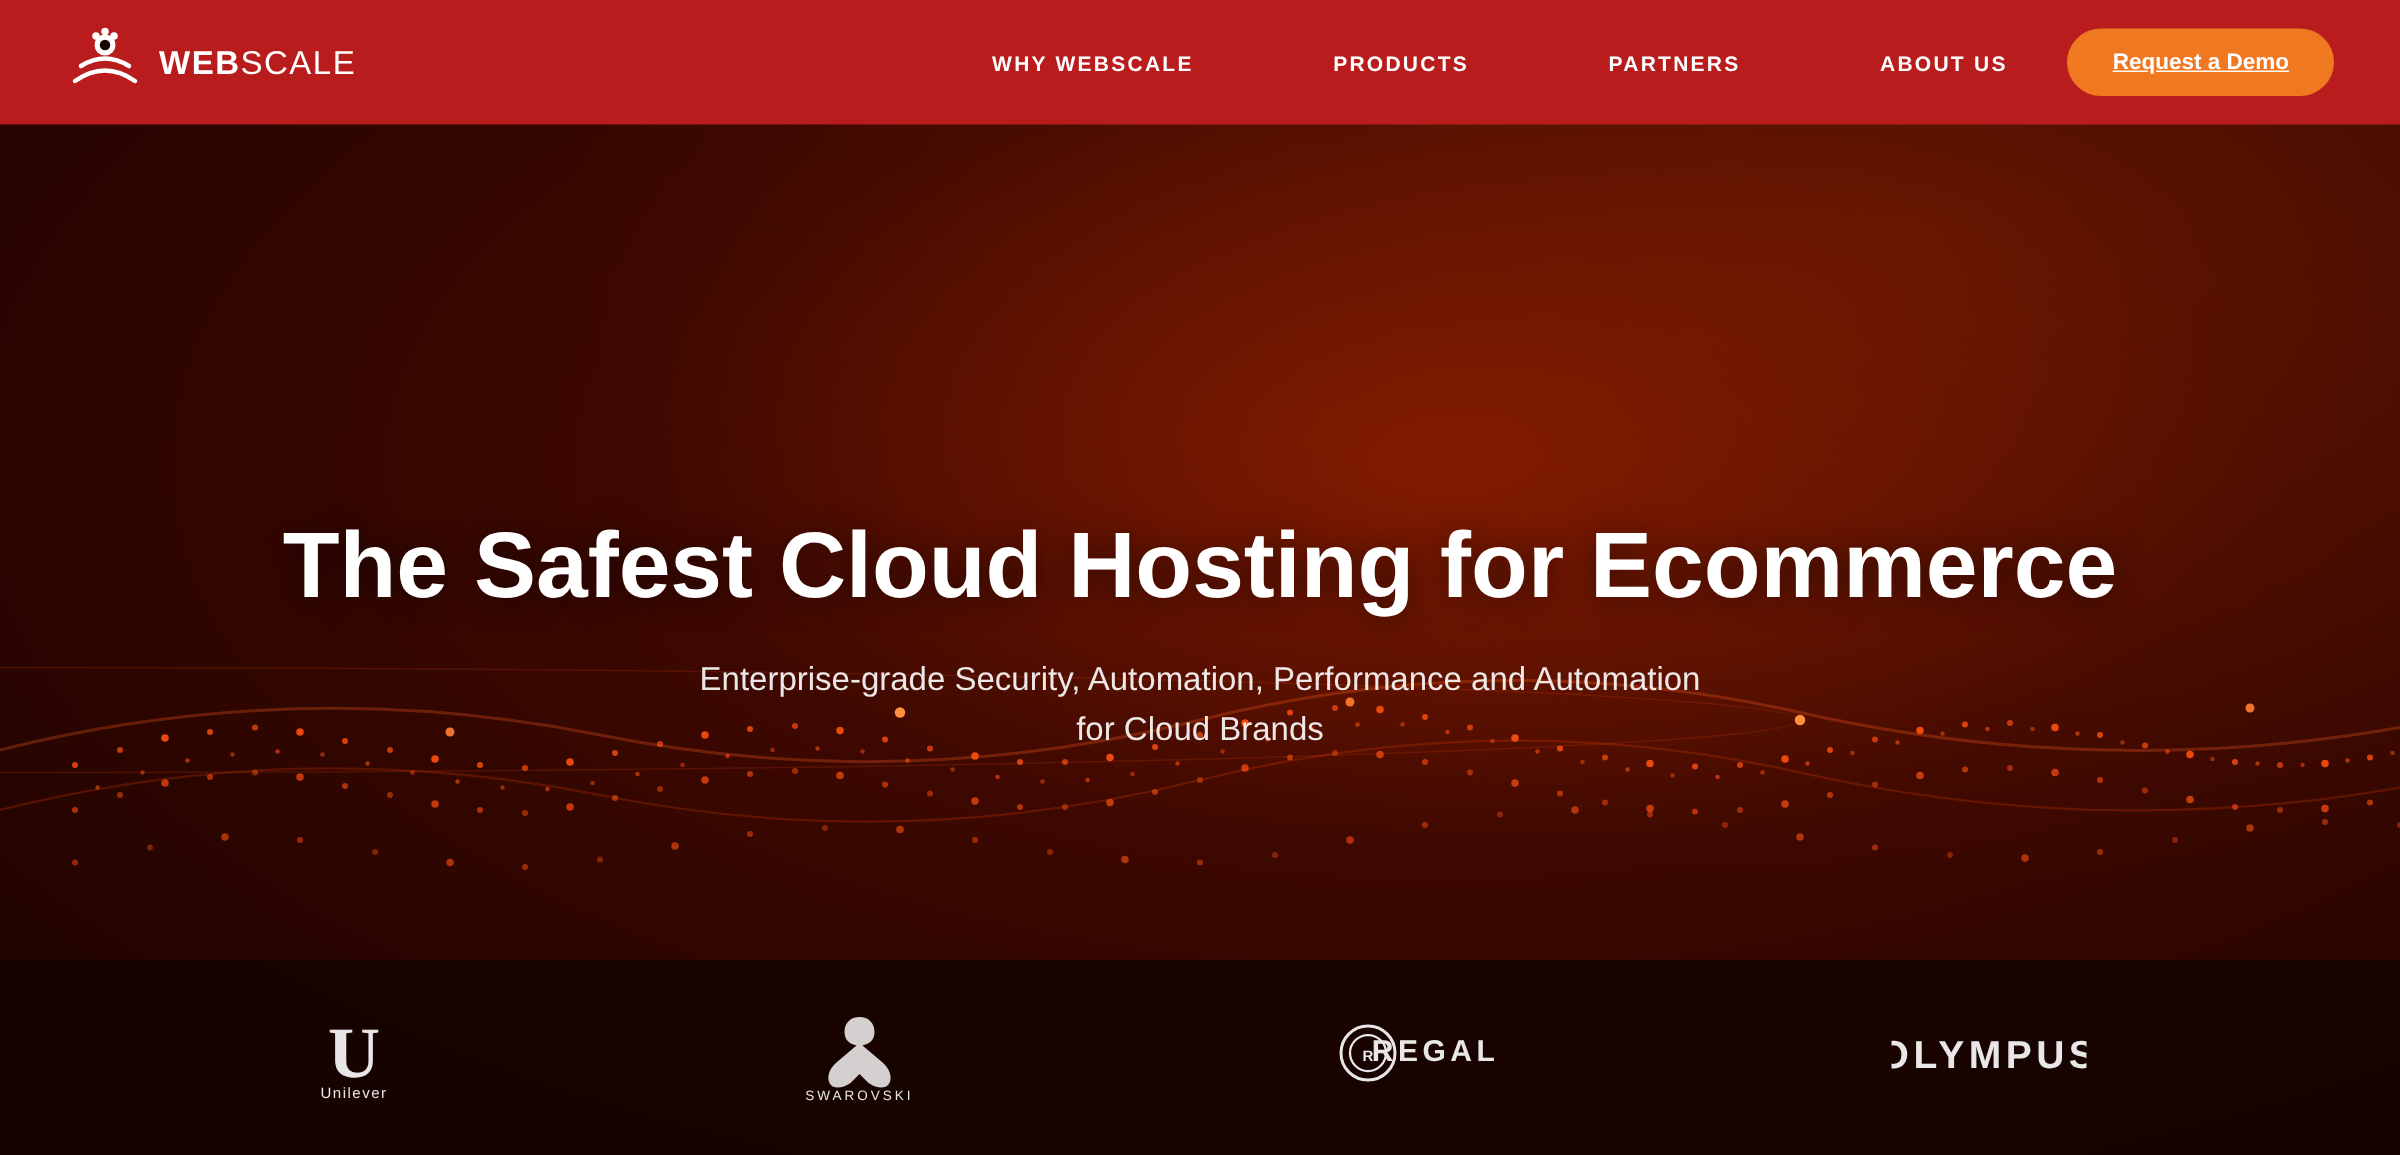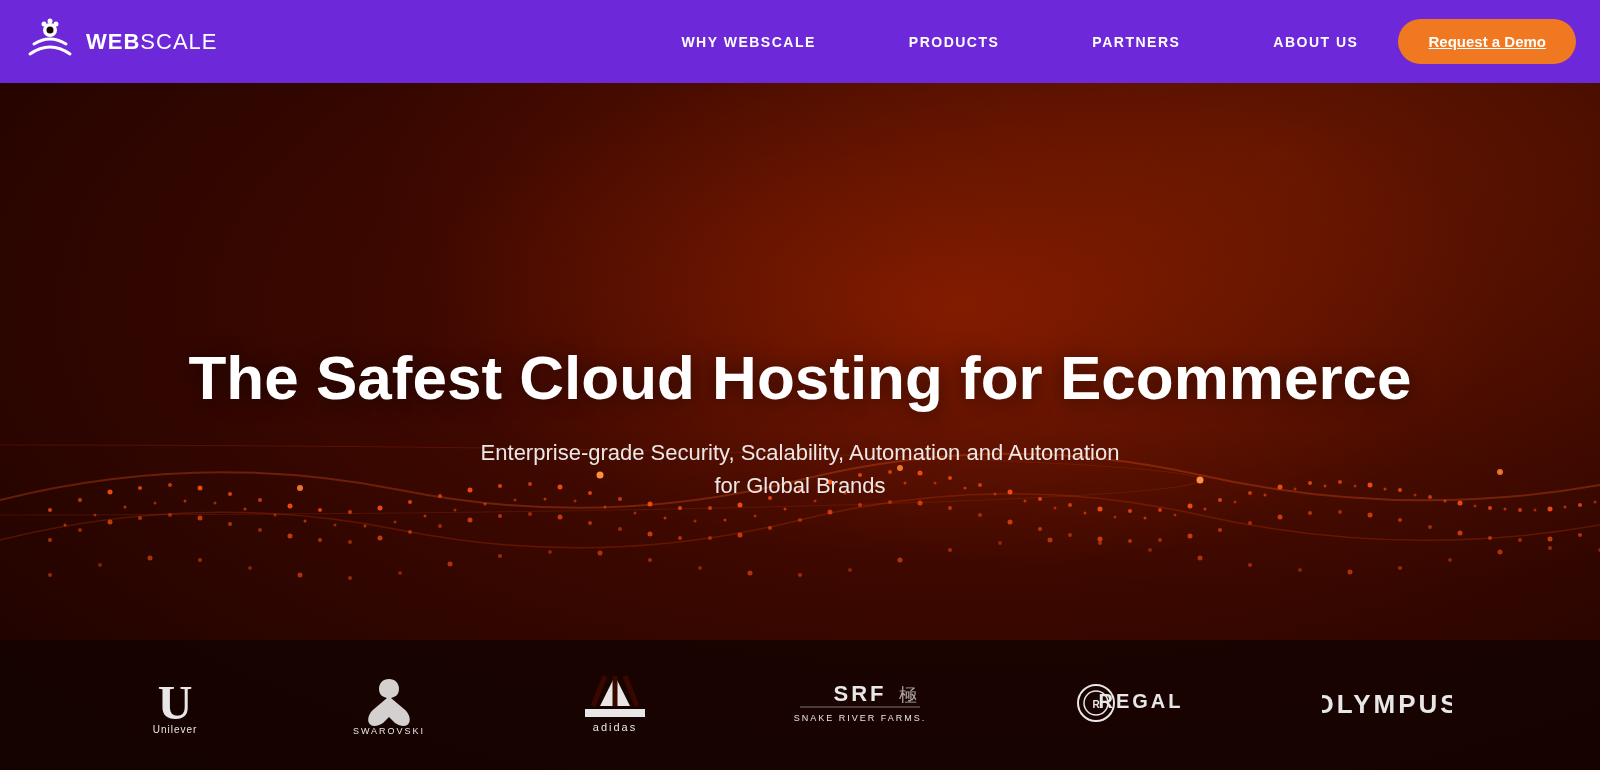--- a/index.html
+++ b/index.html
@@ -1,22 +1,22 @@
 <!DOCTYPE html>
 <html><head>
   <meta charset="utf-8">
   <style>
     * { margin: 0; padding: 0; box-sizing: border-box; }
     body { width: 1600px; height: 770px; overflow: hidden; font-family: 'Arial', sans-serif; background: #1a0400; }
 
     
     nav {
       position: absolute; top: 0; left: 0; right: 0; height: 83px;
-      background: #6d28d9;
-      display: flex; align-items: center; padding: 0 24px;
+      background: #b91c1c;
+      display: flex; align-items: center; padding: 0 44px;
       z-index: 10;
     }
     .logo {
       display: flex; align-items: center; gap: 10px; color: white; text-decoration: none;
       margin-right: auto;
     }
     .logo-icon {
       width: 52px; height: 52px;
     }
     .logo-text {
@@ -310,22 +310,22 @@
           <circle cx="1535" cy="90" r="1.5" opacity="0.5"></circle>
         <circle cx="1565" cy="87" r="1.5" opacity="0.6"></circle>
           <circle cx="1595" cy="82" r="1.5" opacity="0.5"></circle>
       </g>
     </svg>
   </div>
 
   <div class="hero-content">
     <h1 class="hero-title">The Safest Cloud Hosting for Ecommerce</h1>
     <p class="hero-subtitle">
-      <span>Enterprise-grade Security, Scalability, Automation and Automation</span><br>
-      <span>for Global Brands</span>
+      <span>Enterprise-grade Security, Automation, Performance and Automation</span><br>
+      <span>for Cloud Brands</span>
     </p>
   </div>
 </div>
 
 <nav>
 
   <a class="logo" href="#">
     <svg class="logo-icon" viewBox="0 0 52 52" fill="none" xmlns="http://www.w3.org/2000/svg">
 
       <circle cx="26" cy="14" r="7" fill="white"></circle>
@@ -366,45 +366,21 @@
   <div class="brand-item">
     <div style="text-align:right; color:white;">
       <svg width="100" height="65" viewBox="0 0 100 65">
 
         <path d="M50,8 C44,8 40,12 40,18 C40,24 44,26 48,27 L35,38 C30,42 28,48 30,52 C32,56 38,56 44,52 L50,46 L56,52 C62,56 68,56 70,52 C72,48 70,42 65,38 L52,27 C56,26 60,24 60,18 C60,12 56,8 50,8 Z" fill="white" opacity="0.9"></path>
         <text x="50" y="63" text-anchor="middle" font-size="9" font-family="sans-serif" fill="white" letter-spacing="2">SWAROVSKI</text>
       </svg>
     </div>
   </div>
 
-  <div class="brand-item">
-    <div style="text-align:center; color:white;">
-      <svg width="80" height="65" viewBox="0 0 80 65">
-
-        <polygon points="40,5 55,35 25,35" fill="white"></polygon>
-        <rect x="10" y="38" width="60" height="8" fill="white"></rect>
-
-        <line x1="30" y1="5" x2="18" y2="35" stroke="#3d0800" stroke-width="5"></line>
-        <line x1="40" y1="5" x2="40" y2="35" stroke="#3d0800" stroke-width="5"></line>
-        <line x1="50" y1="5" x2="62" y2="35" stroke="#3d0800" stroke-width="5"></line>
-        <text x="40" y="60" text-anchor="middle" font-size="11" font-family="sans-serif" fill="white" letter-spacing="2" font-weight="300">adidas</text>
-      </svg>
-    </div>
-  </div>
-
-  <div class="brand-item">
-    <div style="text-align:center; color:white;">
-      <svg width="140" height="65" viewBox="0 0 140 65">
-        <text x="70" y="30" text-anchor="middle" font-size="22" font-family="sans-serif" font-weight="900" fill="white" letter-spacing="3">SRF</text>
-        <line x1="10" y1="36" x2="130" y2="36" stroke="white" stroke-width="1" opacity="0.5"></line>
-        <text x="70" y="50" text-anchor="middle" font-size="9" font-family="sans-serif" fill="white" letter-spacing="2">SNAKE RIVER FARMS.</text>
-        <text x="118" y="30" text-anchor="middle" font-size="18" font-family="serif" fill="white" opacity="0.7">極</text>
-      </svg>
-    </div>
-  </div>
+
 
   <div class="brand-item">
     <div style="text-align:center; color:white;">
       <svg width="120" height="65" viewBox="0 0 120 65">
         <circle cx="30" cy="32" r="18" fill="none" stroke="white" stroke-width="2"></circle>
         <circle cx="30" cy="32" r="12" fill="none" stroke="white" stroke-width="1.5"></circle>
         <text x="30" y="37" text-anchor="middle" font-size="10" font-family="sans-serif" fill="white" font-weight="700">R</text>
         <text x="75" y="37" text-anchor="middle" font-size="20" font-family="sans-serif" font-weight="700" fill="white" letter-spacing="3">REGAL</text>
       </svg>
     </div>

